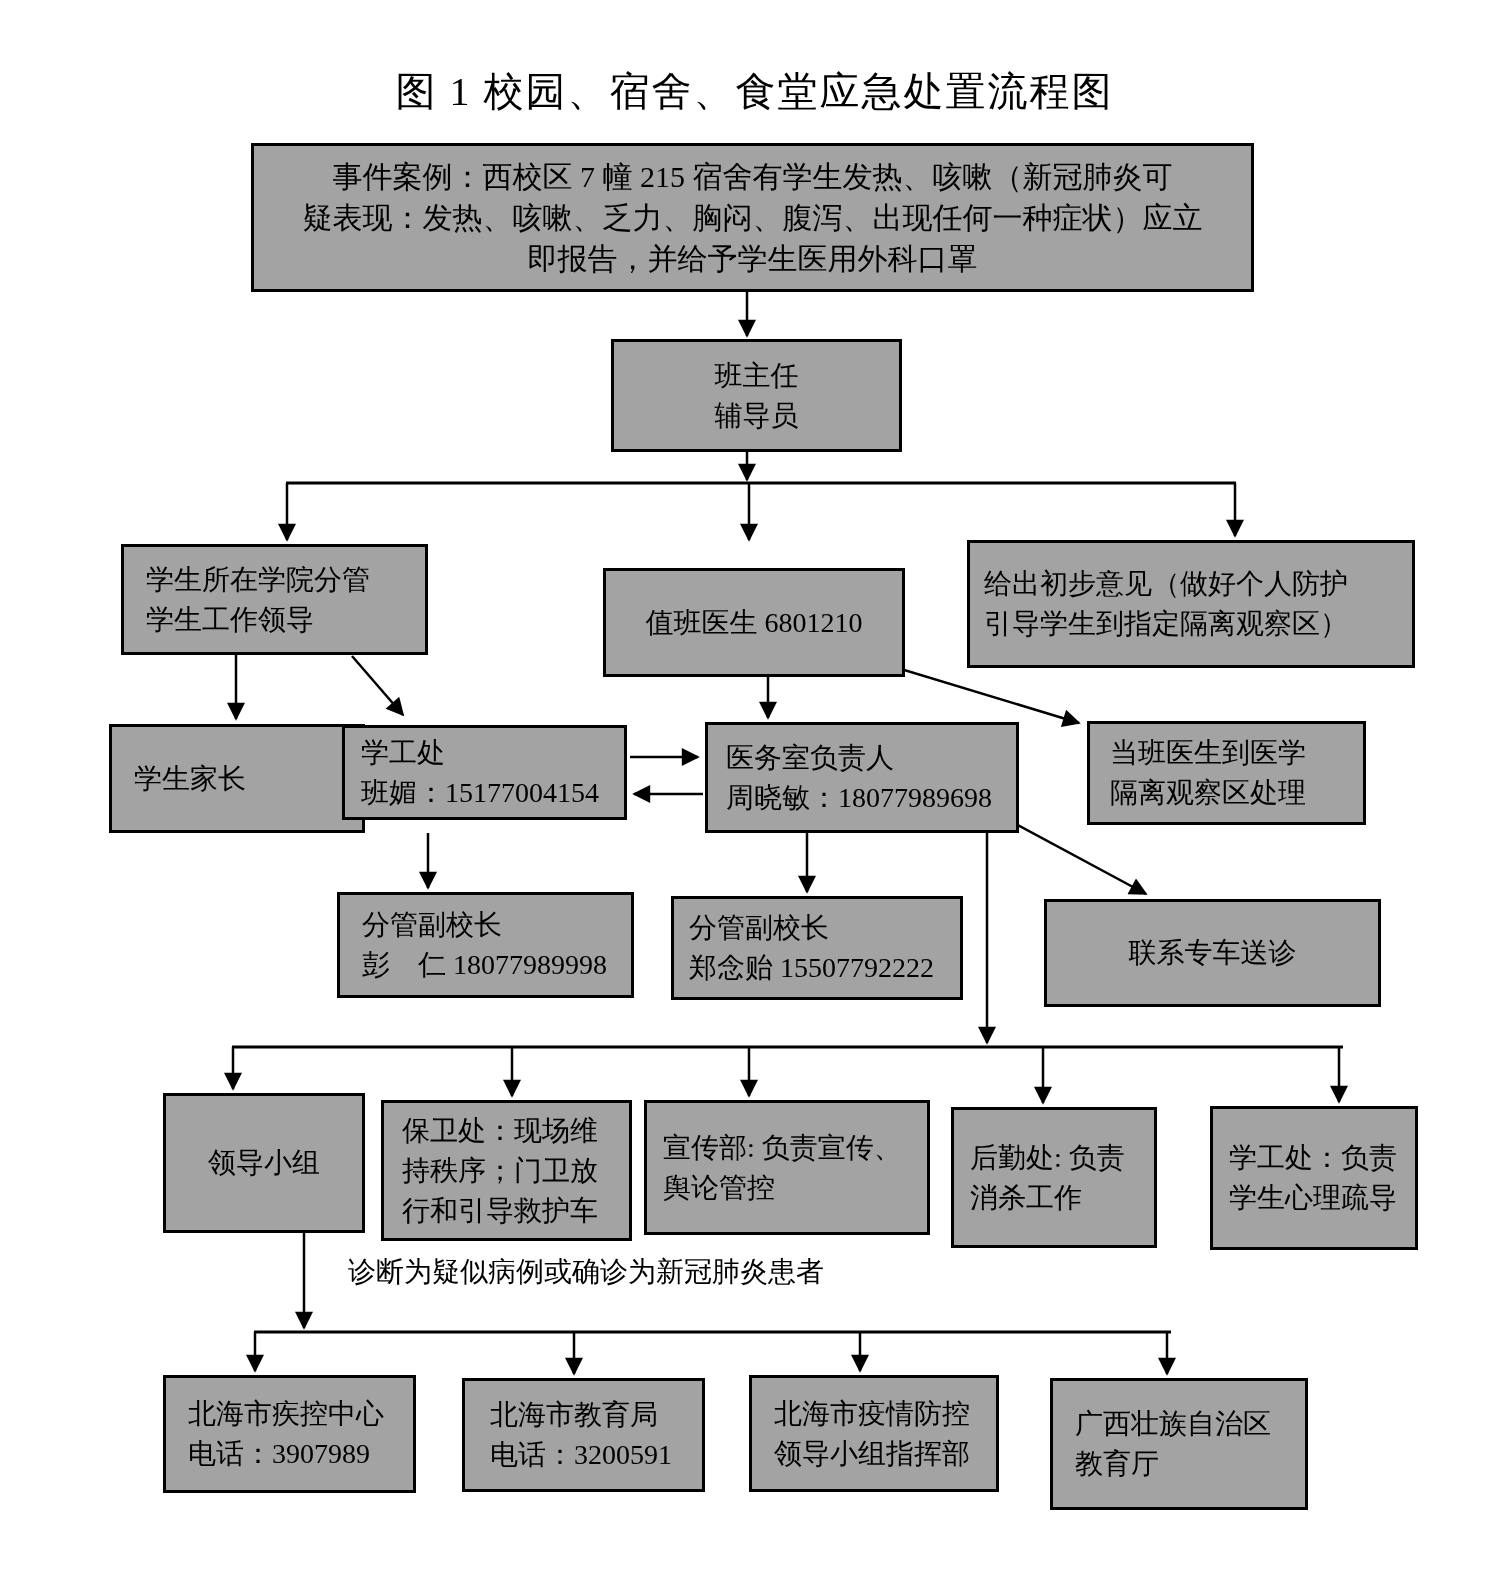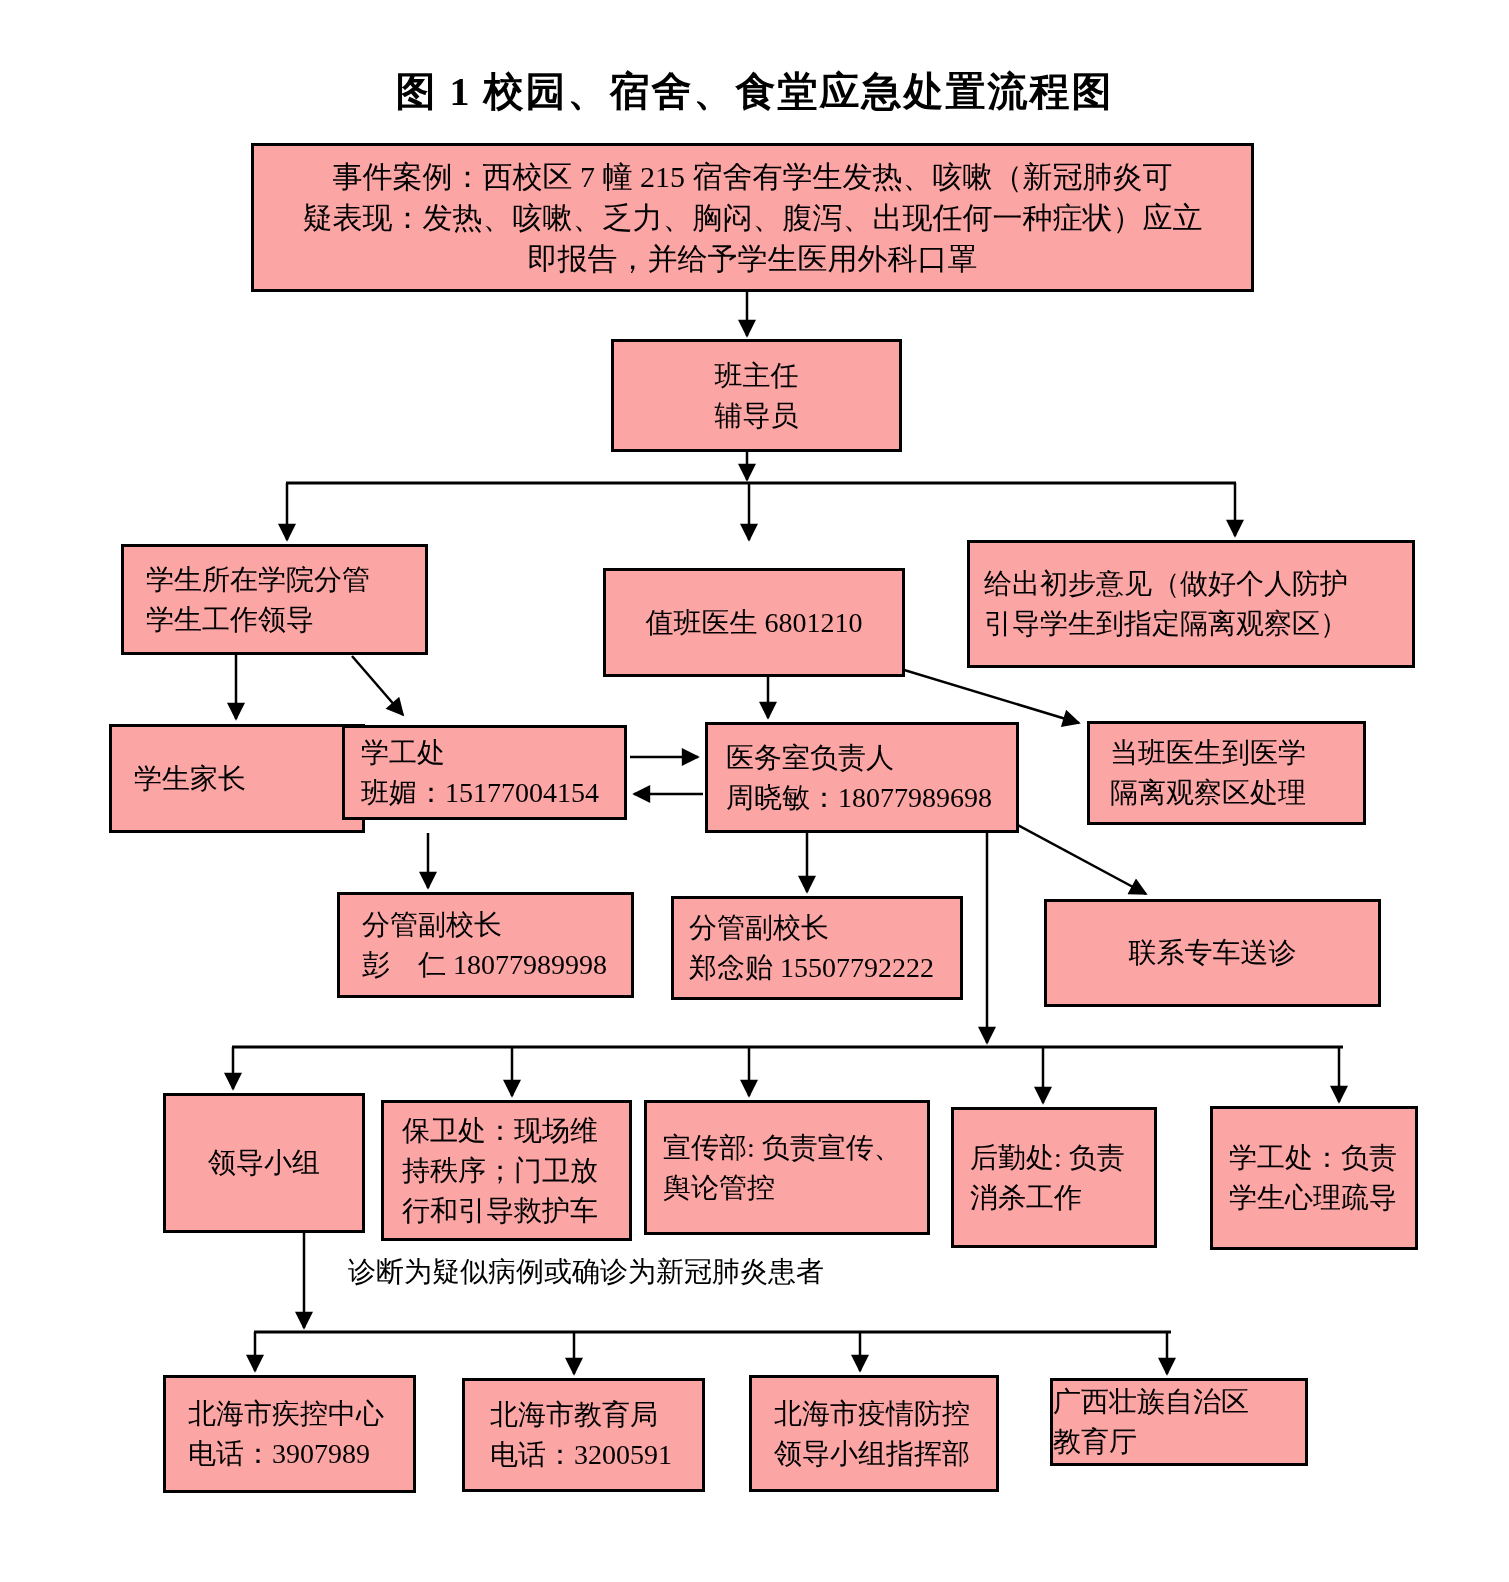--- a/index.html
+++ b/index.html
@@ -7,28 +7,28 @@
     position:relative;
     width:1509px;height:1582px;
     background:#ffffff;
     font-family:"Liberation Serif","DejaVu Serif",serif;
     color:#000000;
     overflow:hidden;
   }
   #title{
     position:absolute;top:64px;left:0;width:100%;
     text-align:center;
-    font-size:40px;font-weight:bold;
+    font-size:40px;font-weight:normal;
     letter-spacing:2px;
   }
   .box{
     position:absolute;
     box-sizing:border-box;
     border:3px solid #000000;
-    background:#fca5a5;
+    background:#a3a3a3;
     display:flex;
     align-items:center;
     font-size:28px;
     line-height:40px;
   }
   .box .t{white-space:pre-line;}
   .box.center{justify-content:center;text-align:center;}
   #node-event-case{font-size:30px;line-height:41px;}
   #diagnosis-label{
     position:absolute;left:348px;top:1253px;
@@ -184,18 +184,18 @@
   <div class="box" style="left:462px;top:1378px;width:243px;height:114px;padding-left:25px;">
     <span class="t">北海市教育局
 电话：3200591</span>
   </div>
 
   <div class="box" style="left:749px;top:1375px;width:250px;height:117px;padding-left:22px;">
     <span class="t">北海市疫情防控
 领导小组指挥部</span>
   </div>
 
-  <div class="box" style="left:1050px;top:1378px;width:258px;height:88px;">
+  <div class="box" style="left:1050px;top:1378px;width:258px;height:132px;padding-left:22px;">
     <span class="t">广西壮族自治区
 教育厅</span>
   </div>
 
 </div>
 
 </body></html>

